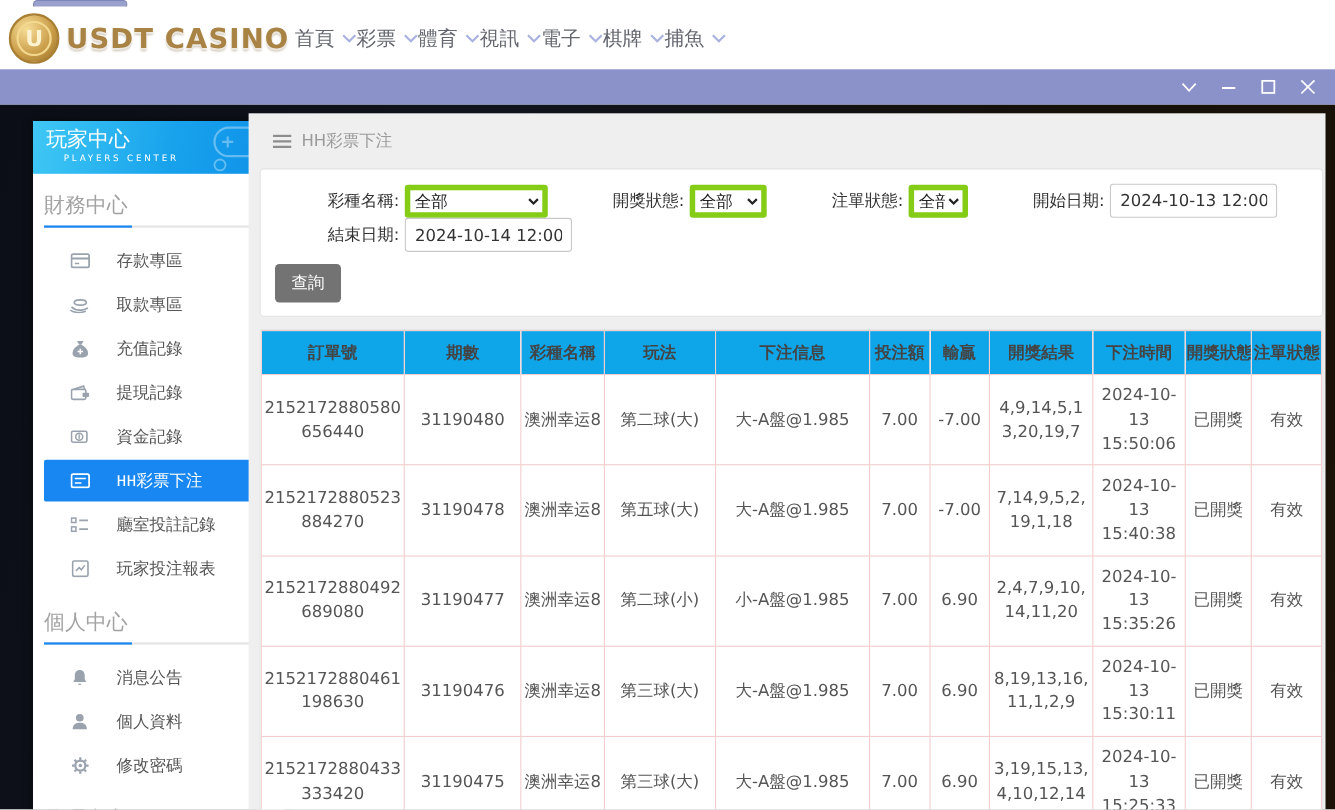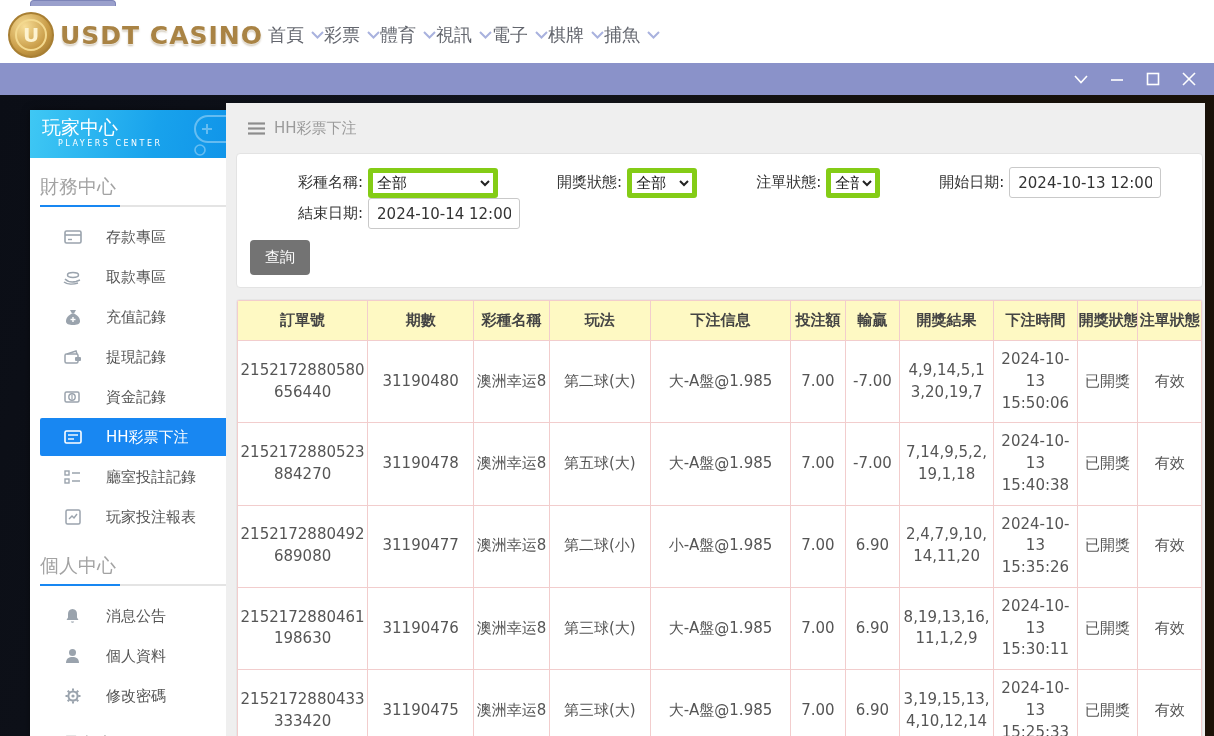--- a/index.html
+++ b/index.html
@@ -29,21 +29,21 @@
 
   
   .sidebar { position:absolute; left:12px; top:15px; width:229px; height:636px; background:#fff; box-shadow:0 0 8px rgba(0,0,0,.4); overflow:hidden;margin-left:18px; }
   .sb-header { height:48px; background:linear-gradient(100deg,#3fc8f4 0%,#18a2ec 55%,#0d8fe8 100%); color:#fff; padding:5px 0 0 12px; position:relative; overflow:hidden; }
   .sb-title { font-size:19px; line-height:24px; }
   .sb-sub { font-size:8px; letter-spacing:2.5px;padding-left:16px; }
   .sb-art { position:absolute; right:6px; top:2px; opacity:.35; }
   .sb-section-label { color:#a3a3a3; font-size:19px; padding:16px 0 5px 10px; }
   .sb-underline { height:2px; margin:0 11px 10px 10px; background:#e4e4e4; position:relative; }
   .sb-underline-accent { position:absolute; left:0; top:0; width:80px; height:2px; background:#1887f2; }
-  .sb-item { display:flex; align-items:center; height:40px; padding-left:33px; color:#555; font-size:15px; cursor:pointer; }
+  .sb-item { display:flex; align-items:center; height:40px; padding-left:33px; color:#555; font-size:15px; cursor:pointer;font-family:Liberation Mono, monospace; }
   .sb-item .sb-icon { width:19px; display:flex; justify-content:center; color:#9aa3ad; margin-right:24px; }
   .sb-item.active { background:#1887f2; color:#fff; margin:1px 11px 1px 10px; height:38px; padding-left:23px; border-radius:2px; position:relative; }
   .sb-item.active .sb-icon { color:#fff; }
   .sb-item.active .sb-arrow { position:absolute; right:13px; display:flex; }
 
   
   .main { position:absolute; left:226px; top:8px; width:979px; height:633px; background:#efefef; padding:0 0 0 10px; }
   .breadcrumb { display:flex; align-items:center; gap:9px; height:50px; color:#9a9a9a; font-size:15px; padding-left:12px; }
   .crumb-burger { display:flex; cursor:pointer; color:#8d8d8d; }
 
@@ -56,21 +56,21 @@
   .sel-draw { width:70px; }
   .sel-order { width:54px; }
   .date-input { height:31px; width:152px; border:1px solid #c9c9c9; border-radius:3px; font-size:15px; color:#333; padding:0 8px; font-family:inherit; }
   .search-btn { margin-top:11px; background:#737373; border:none; color:#fff; font-size:15px; padding:8px 15px; border-radius:4px; cursor:pointer; font-family:Liberation Sans, sans-serif;text-align:right; }
 
   .table-panel { margin-top:11px; background:#fff; border:1px solid #e6e6e6; border-radius:3px; width:967px; overflow:hidden; }
   table { width:100%; border-collapse:collapse; table-layout:fixed; font-size:15px; color:#555; }
   col.c-order{width:129px;} col.c-period{width:105px;} col.c-lottery{width:75px;} col.c-play{width:100px;}
   col.c-info{width:139px;} col.c-amount{width:54px;} col.c-win{width:54px;} col.c-result{width:93px;}
   col.c-time{width:83px;} col.c-draw{width:60px;} col.c-status{width:63px;}
-  th { background:#fef9c3; font-weight:bold; color:#444; padding:10px 1px; border:1px solid #f2cdcd; text-align:center; overflow:hidden; white-space:nowrap; }
+  th { background:#0ea5e9; font-weight:bold; color:#444; padding:10px 1px; border:1px solid #f2cdcd; text-align:center; overflow:hidden; white-space:nowrap; }
   td { padding:8px 2px; text-align:center; vertical-align:middle; border:1px solid #f2cdcd; line-height:1.45; }
   td.brk { word-break:break-all; }
   tr.data-row td { height:57px; }
 </style>
 </head>
 <body>
 
 <div class="tabstrip">
   <div class="mini-tab"></div>
 </div>

